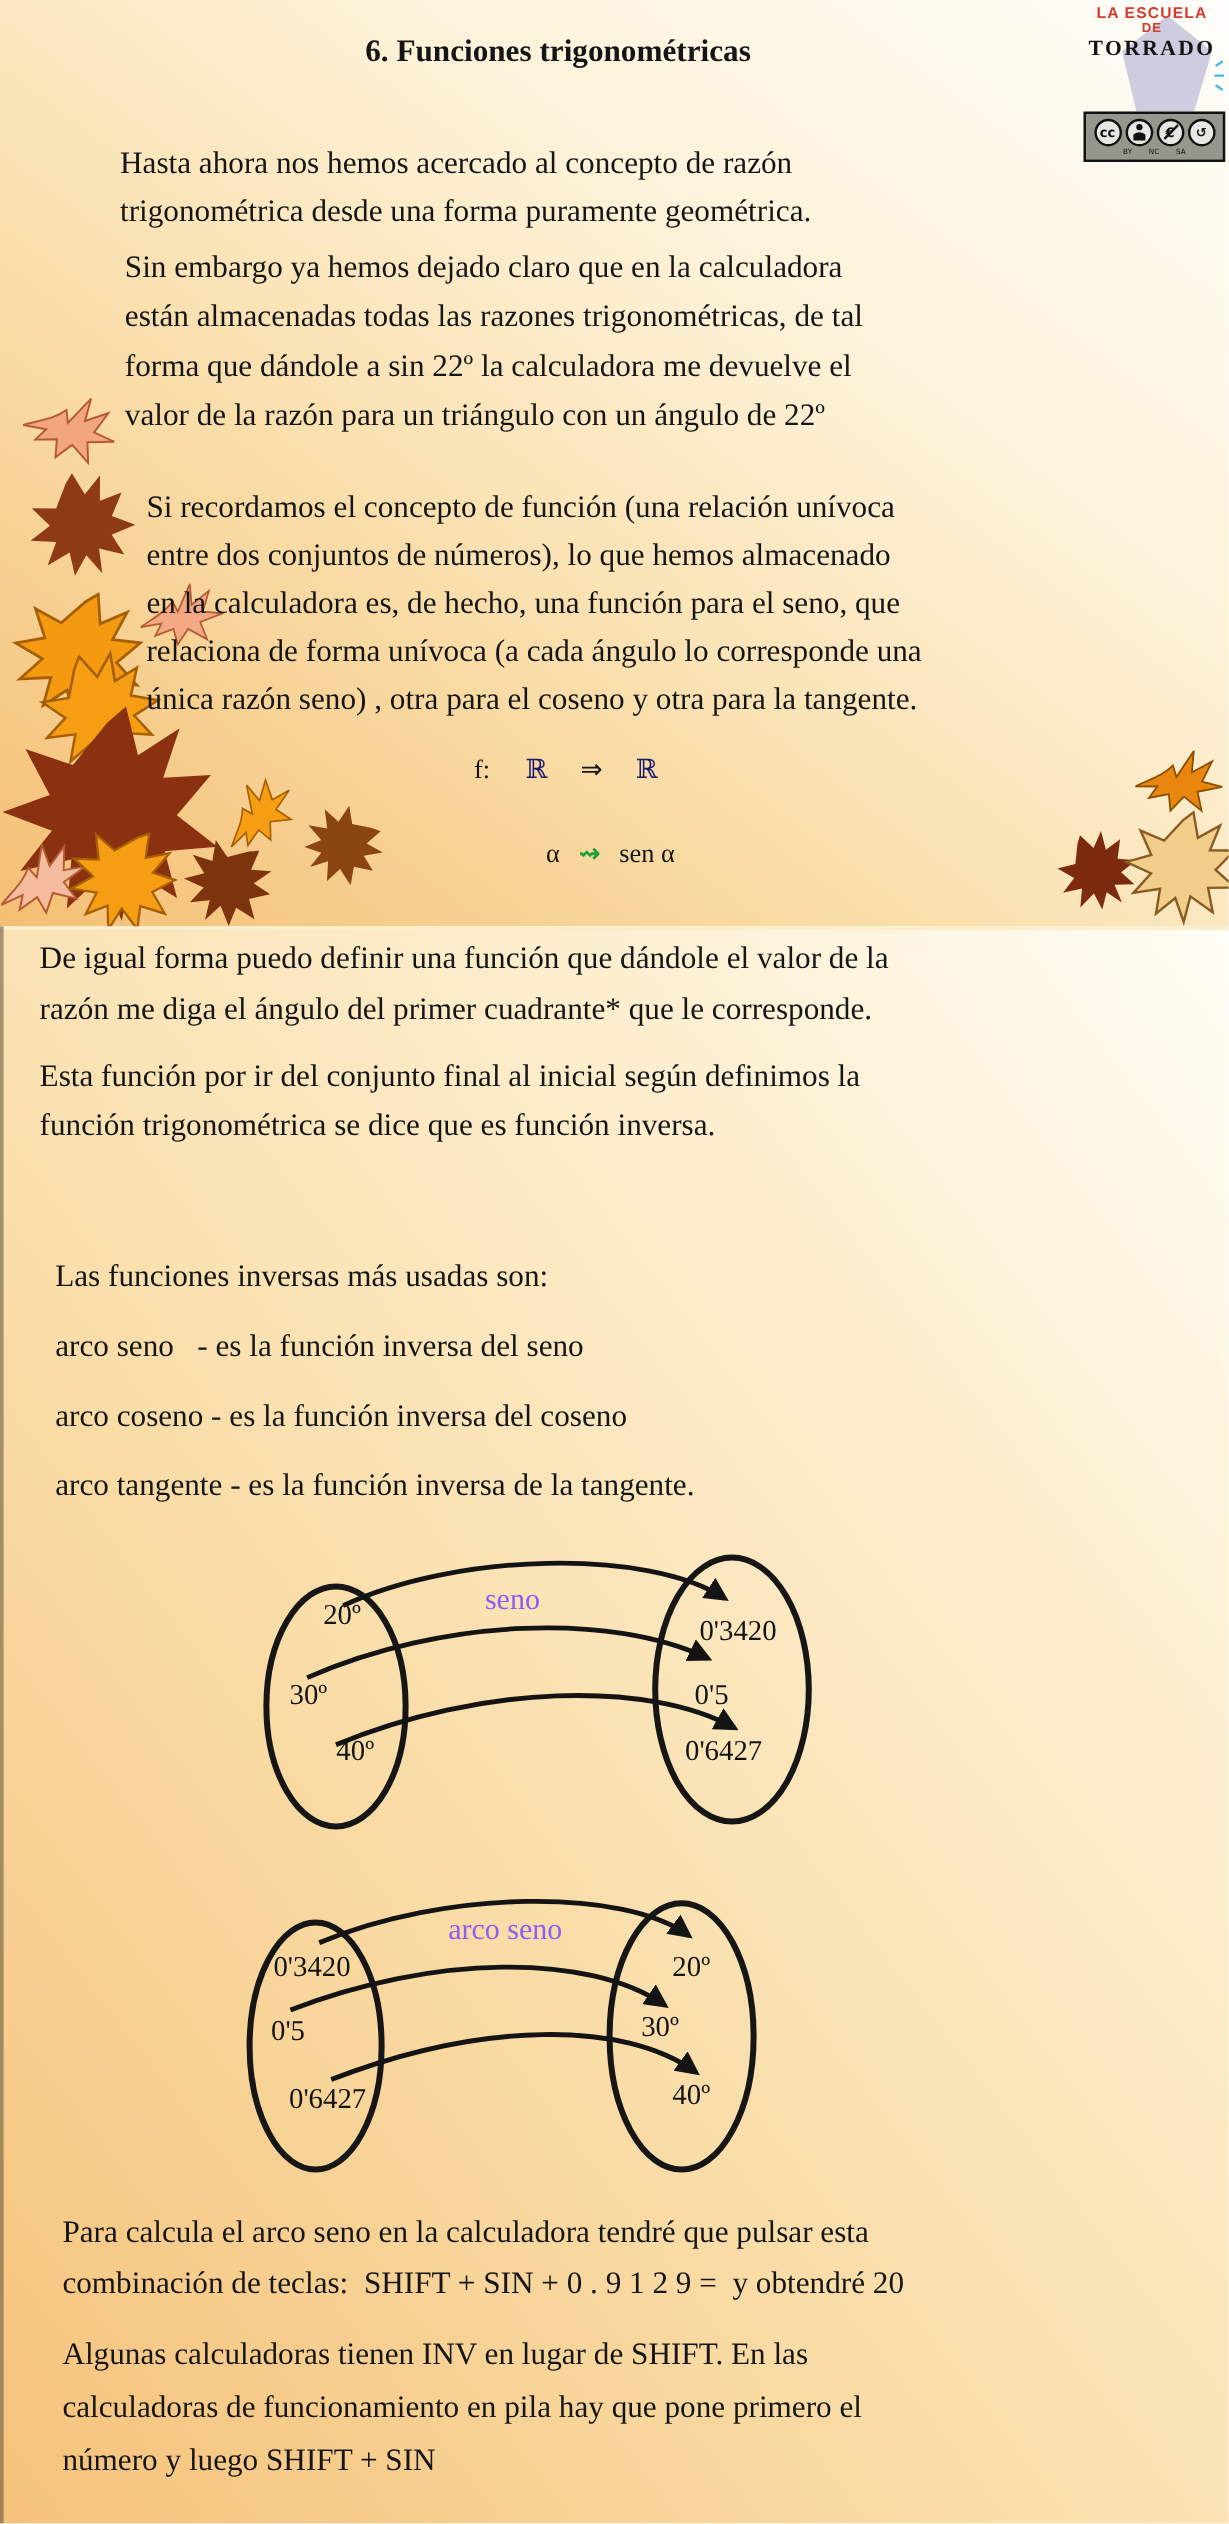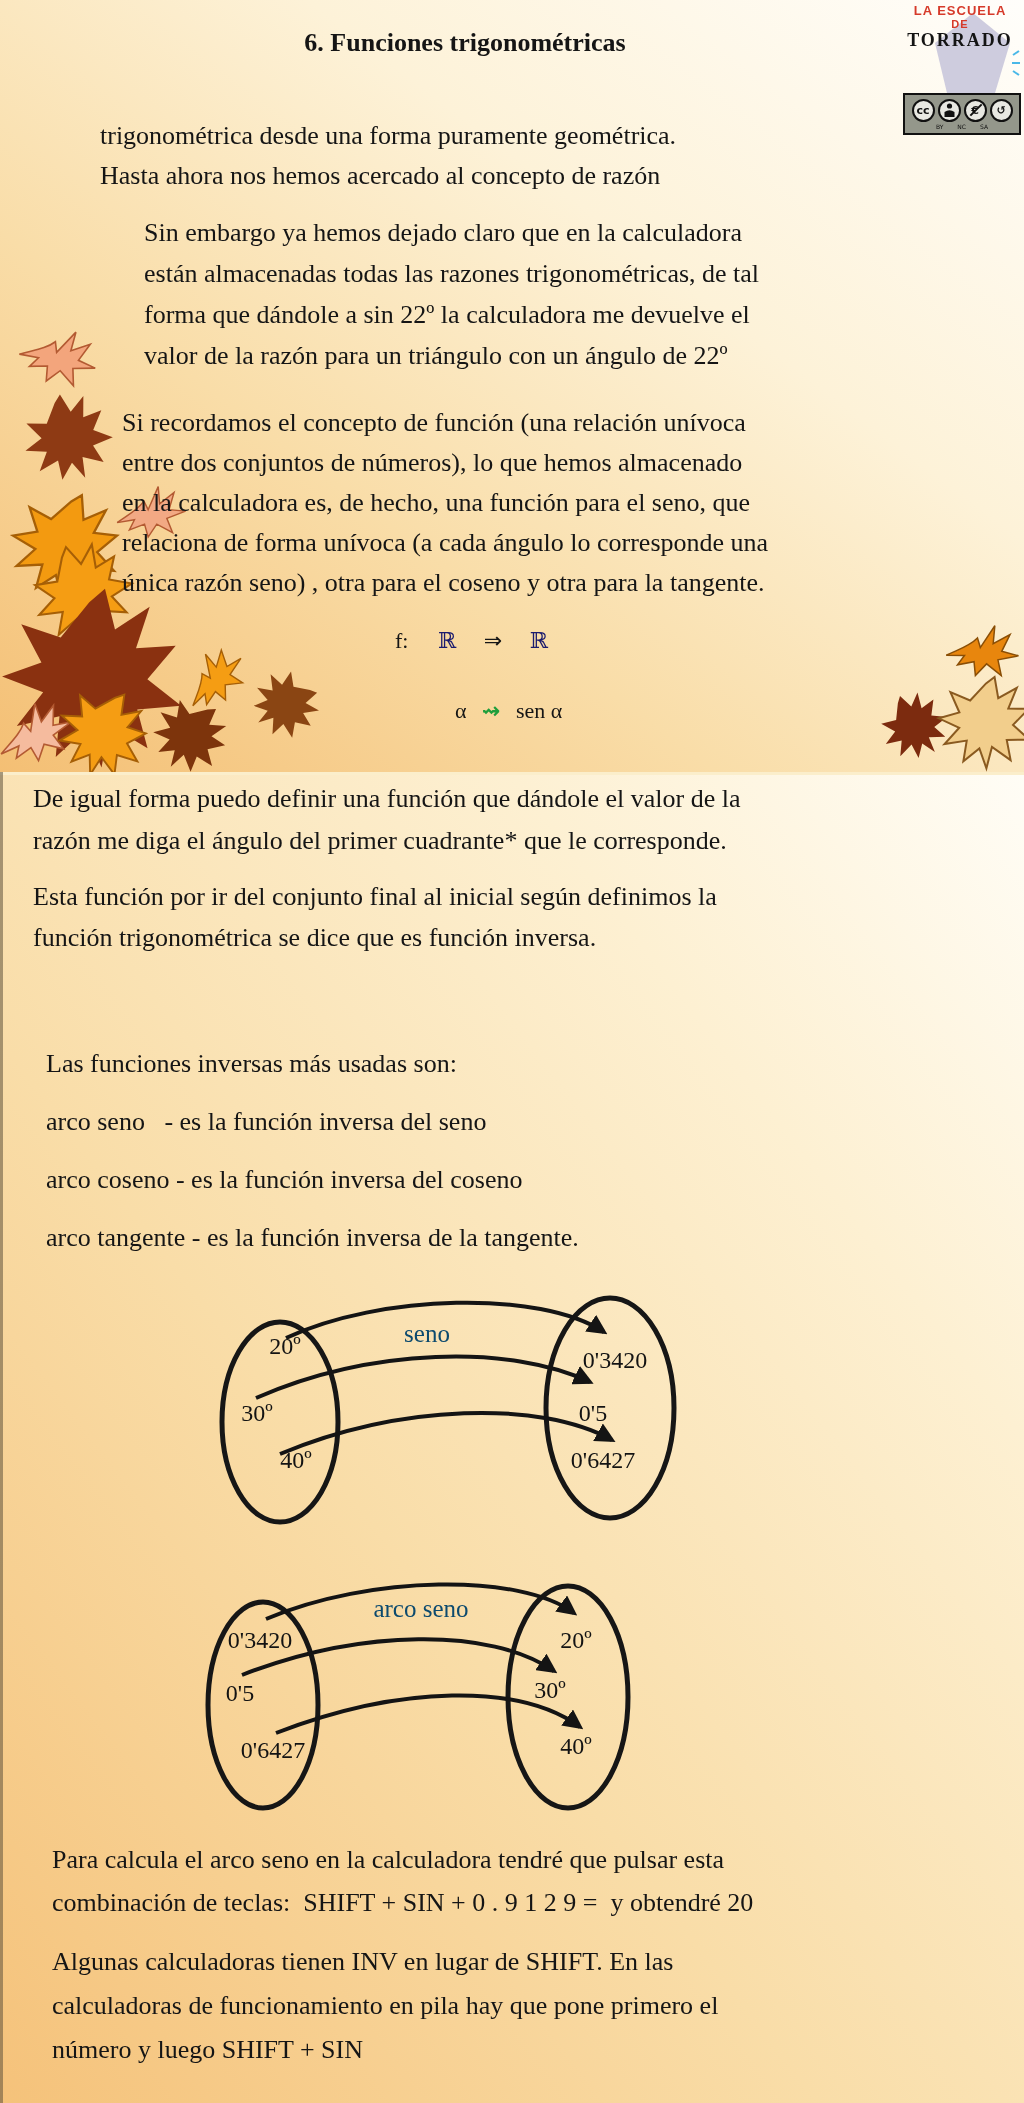--- a/index.html
+++ b/index.html
@@ -42,21 +42,21 @@
   .cc-labels{display:flex;gap:14px;font-family:"DejaVu Sans",sans-serif;font-size:6px;color:#111;margin-top:1px;}
   
   .math{font-size:22px;}
   .math .rr{color:#1b1b6e;font-family:"DejaVu Serif",serif;}
   .math .imp{font-family:"DejaVu Sans",sans-serif;}
   .green-arrow{color:#1f9e3c;font-family:"DejaVu Sans",sans-serif;font-weight:bold;}
   
   .diagram{position:absolute;}
   .diagram svg{position:absolute;left:0;top:0;}
   .ditem{position:absolute;transform:translateX(-50%);font-size:24px;white-space:nowrap;color:#131313;}
-  .dlabel{position:absolute;transform:translateX(-50%);font-size:25px;white-space:nowrap;color:#0c4a6e;}
+  .dlabel{position:absolute;transform:translateX(-50%);font-size:25px;white-space:nowrap;color:#8b5cf6;}
 </style>
 </head>
 <body>
 
 <div class="sec-top">
   <svg class="leaves" width="1024" height="772" viewBox="0 0 1024 772">
     <defs>
       <path id="maple" d="M50 4 L58 24 L74 10 L70 32 L90 28 L78 47 L97 58 L75 63 L83 82 L62 73 L61 95 L50 77 L37 93 L36 72 L15 80 L26 61 L4 56 L23 46 L10 28 L31 32 L43 12 Z"></path>
       <path id="wind" d="M3 62 C20 50 32 44 40 32 L46 44 L60 12 L62 36 L82 20 L75 44 L98 46 L72 56 L80 76 L58 64 L46 82 L41 64 L20 72 L27 58 Z"></path>
     </defs>
@@ -110,25 +110,25 @@
     <div class="cc-labels">
       <span>BY</span>
       <span>NC</span>
       <span>SA</span>
     </div>
   </div>
 
   <div class="abs title" style="left:120px;top:28px;width:690px;">6. Funciones trigonométricas</div>
 
   <div class="abs para" style="left:100px;top:116px;">
+    <div class="pline">Hasta ahora nos hemos acercado al concepto de razón</div>
     <div class="pline">trigonométrica desde una forma puramente geométrica.</div>
-    <div class="pline">Hasta ahora nos hemos acercado al concepto de razón</div>
-  </div>
-
-  <div class="abs para" style="left:104px;top:212px;line-height:41px;margin-left:40px;">
+  </div>
+
+  <div class="abs para" style="left:104px;top:202px;line-height:41px;">
     <div class="pline">Sin embargo ya hemos dejado claro que en la calculadora</div>
     <div class="pline">están almacenadas todas las razones trigonométricas, de tal</div>
     <div class="pline">forma que dándole a sin 22º la calculadora me devuelve el</div>
     <div class="pline">valor de la razón para un triángulo con un ángulo de 22º</div>
   </div>
 
   <div class="abs para" style="left:122px;top:403px;">
     <div class="pline">Si recordamos el concepto de función (una relación unívoca</div>
     <div class="pline">entre dos conjuntos de números), lo que hemos almacenado</div>
     <div class="pline">en la calculadora es, de hecho, una función para el seno, que</div>

